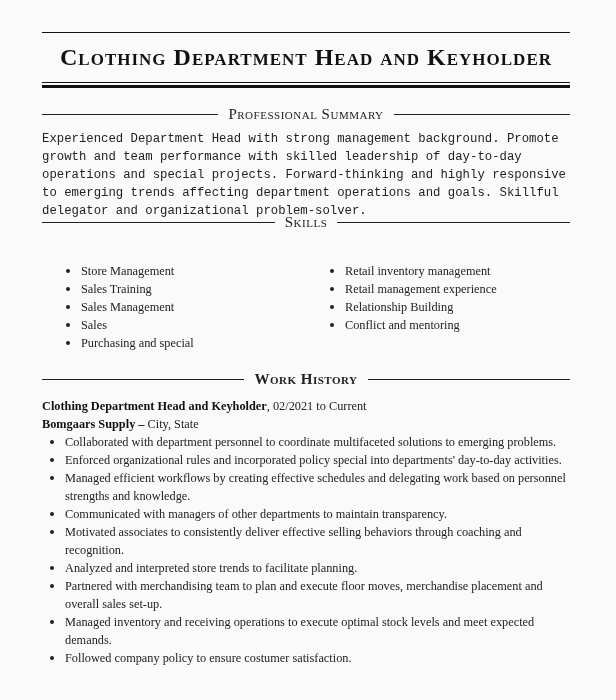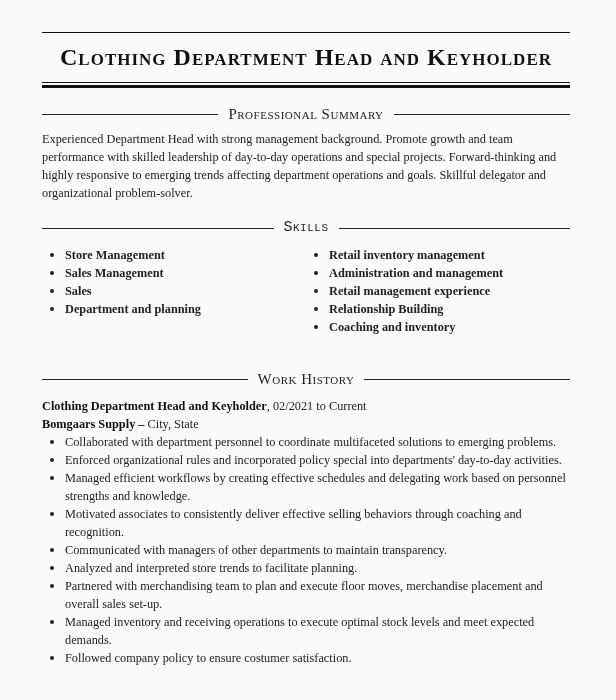--- a/index.html
+++ b/index.html
@@ -72,33 +72,33 @@
       color: #222;
       line-height: 20px;
     }
     .summary {
       position: absolute;
       left: 0; top: 130px;
       width: 528px;
       font-size: 12.3px;
       line-height: 18px;
       color: #222;
+      font-family: Liberation Mono, monospace;
     }
     .skills {
       position: absolute;
       left: 0; top: 246px;
       width: 528px;
       display: flex;
     }
     .skills ul {
       list-style: none;
-      margin: 0;
+      margin: 16px;
       padding: 0;
       width: 264px;
-      font-weight: bold;
     }
     .skills li, .bullets li {
       position: relative;
       padding-left: 23px;
       font-size: 12.3px;
       line-height: 18px;
       color: #222;
     }
     .skills li::before, .bullets li::before {
       content: "";
@@ -134,58 +134,58 @@
   <div class="rule-thin"></div>
   <div class="rule-thick"></div>
 
   <div class="section-head" style="top:104px;">
     <div class="line"></div>
     <div class="title">Professional Summary</div>
     <div class="line"></div>
   </div>
   <div class="summary">Experienced Department Head with strong management background. Promote growth and team performance with skilled leadership of day-to-day operations and special projects. Forward-thinking and highly responsive to emerging trends affecting department operations and goals. Skillful delegator and organizational problem-solver.</div>
 
-  <div class="section-head" style="top:218px;font-family:Liberation Mono, monospace;">
+  <div class="section-head" style="top:212px;">
     <div class="line"></div>
     <div class="title">Skills</div>
     <div class="line"></div>
   </div>
   <div class="skills">
     <ul>
       <li>Store Management</li>
+      <li>Sales Training</li>
       <li>Sales Management</li>
       <li>Sales</li>
-      <li>Department and planning</li>
+      <li>Purchasing and special</li>
     </ul>
     <ul>
       <li>Retail inventory management</li>
-      <li>Administration and management</li>
       <li>Retail management experience</li>
       <li>Relationship Building</li>
-      <li>Coaching and inventory</li>
+      <li>Conflict and mentoring</li>
     </ul>
   </div>
 
-  <div class="section-head" style="top:369px;">
+  <div class="section-head" style="top:369px;font-weight:bold;">
     <div class="line"></div>
     <div class="title">Work History</div>
     <div class="line"></div>
   </div>
   <div class="work">
     <div>
       <span class="b">Clothing Department Head and Keyholder</span><span>, 02/2021 to Current</span>
     </div>
     <div>
       <span class="b">Bomgaars Supply</span><span class="b"> – </span><span>City, State</span>
     </div>
     <ul class="bullets">
       <li>Collaborated with department personnel to coordinate multifaceted solutions to emerging problems.</li>
       <li>Enforced organizational rules and incorporated policy special into departments' day-to-day activities.</li>
       <li>Managed efficient workflows by creating effective schedules and delegating work based on personnel strengths and knowledge.</li>
+      <li>Communicated with managers of other departments to maintain transparency.</li>
       <li>Motivated associates to consistently deliver effective selling behaviors through coaching and recognition.</li>
-      <li>Communicated with managers of other departments to maintain transparency.</li>
       <li>Analyzed and interpreted store trends to facilitate planning.</li>
       <li>Partnered with merchandising team to plan and execute floor moves, merchandise placement and overall sales set-up.</li>
       <li>Managed inventory and receiving operations to execute optimal stock levels and meet expected demands.</li>
       <li>Followed company policy to ensure costumer satisfaction.</li>
     </ul>
   </div>
 </div>
 
 </body></html>

